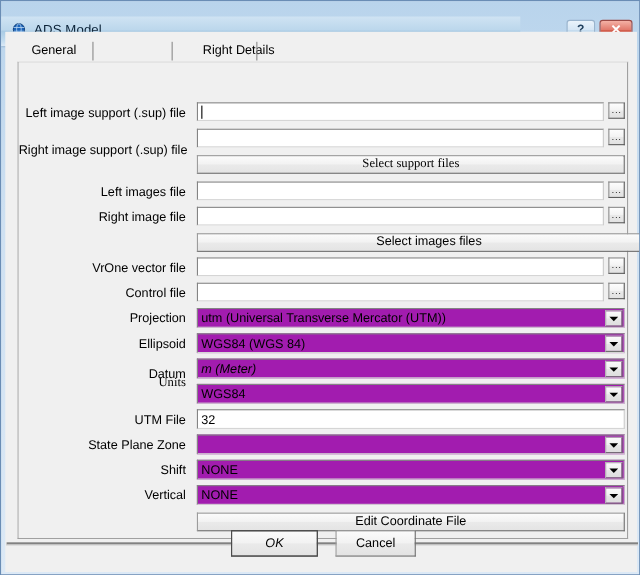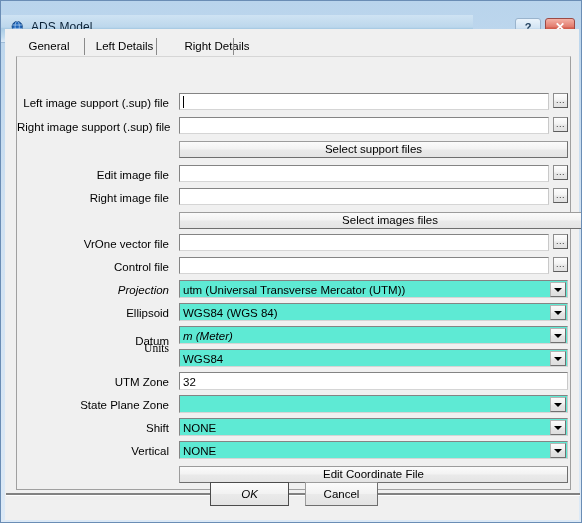--- a/index.html
+++ b/index.html
@@ -209,21 +209,21 @@
     color: #000000;
     text-align: center;
     line-height: 15px;
     cursor: default;
     user-select: none;
   }
 
   .combo {
     position: absolute;
     box-sizing: border-box;
-    background: #5eead4;
+    background: #a21caf;
     border: 1px solid #8d8d8d;
     border-top-color: #848484;
     border-left-color: #848484;
     border-right-color: #c9c9c9;
     border-bottom-color: #d5d5d5;
     font-size: 11.5px;
     color: #000000;
     line-height: 16px;
     padding: 1px 0 13px 3px;
     overflow: hidden;
@@ -291,58 +291,57 @@
     <span class="title-text">ADS Model</span>
     <div class="win-btn win-help">?</div>
     <div class="win-btn win-close">✕</div>
   </div>
 
   <div class="client">
 
     <div class="tabstrip">
       <div class="tab selected" style="left:0px; width:66px;">General</div>
       <div class="tab-sep" style="left:68px;"></div>
-      <div class="tab" style="left:71px; width:75px;">Left Details</div>
       <div class="tab-sep" style="left:140px;"></div>
       <div class="tab" style="left:161px; width:80px;">Right Details</div>
       <div class="tab-sep" style="left:217px;"></div>
     </div>
 
     <div class="panel">
       <div class="panel-inner">
 
         <div class="lbl" style="left:0px; top:40px; width:152px;">Left image support (.sup) file</div>
         <div class="tbox focused" style="left:162px; top:36px; width:370px; height:17px;"></div>
         <div class="btn-dots" style="left:536px; top:36px; width:15px; height:15px;">...</div>
 
-        <div class="lbl" style="left:0px; top:64px; width:152px;">Right image support (.sup) file</div>
+        <div class="lbl" style="left:0px; top:74px; width:152px;">Right image support (.sup) file</div>
         <div class="tbox" style="left:162px; top:60px; width:370px; height:17px;"></div>
         <div class="btn-dots" style="left:536px; top:60px; width:15px; height:15px;">...</div>
 
-        <div class="btn-wide" style="left:162px; top:84px; width:389px; height:17px;">Select support files</div>
-
-        <div class="lbl" style="left:0px; top:112px; width:152px;">Edit image file</div>
+        <div class="btn-wide" style="left:162px; top:84px; width:389px; height:17px;font-family:Liberation Serif, serif;">Select support files</div>
+
+        <div class="lbl" style="left:0px; top:112px; width:152px;">Left images file</div>
         <div class="tbox" style="left:162px; top:108px; width:370px; height:17px;"></div>
         <div class="btn-dots" style="left:536px; top:108px; width:15px; height:15px;">...</div>
 
         <div class="lbl" style="left:0px; top:135px; width:152px;">Right image file</div>
         <div class="tbox" style="left:162px; top:131px; width:370px; height:17px;"></div>
         <div class="btn-dots" style="left:536px; top:131px; width:15px; height:15px;">...</div>
 
         <div class="btn-wide" style="left:162px; top:155px; width:422px; height:17px;">Select images files</div>
 
         <div class="lbl" style="left:0px; top:181px; width:152px;">VrOne vector file</div>
         <div class="tbox" style="left:162px; top:177px; width:370px; height:17px;"></div>
         <div class="btn-dots" style="left:536px; top:177px; width:15px; height:15px;">...</div>
 
         <div class="lbl" style="left:0px; top:204px; width:152px;">Control file</div>
         <div class="tbox" style="left:162px; top:200px; width:370px; height:17px;"></div>
         <div class="btn-dots" style="left:536px; top:200px; width:15px; height:15px;">...</div>
 
-        <div class="lbl" style="left:0px; top:227px; width:152px;font-style:italic;">Projection</div>
+        <div class="lbl" style="left:0px; top:227px; width:152px;">Projection</div>
         <div class="combo" style="left:162px; top:223px; width:389px; height:18px;">
           <span>utm (Universal Transverse Mercator (UTM))</span>
           <span class="combo-arrow"></span>
         </div>
 
         <div class="lbl" style="left:0px; top:250px; width:152px;">Ellipsoid</div>
         <div class="combo" style="left:162px; top:246px; width:389px; height:18px;">
           <span>WGS84 (WGS 84)</span>
           <span class="combo-arrow"></span>
         </div>
@@ -352,21 +351,21 @@
           <span>m (Meter)</span>
           <span class="combo-arrow"></span>
         </div>
 
         <div class="lbl" style="left:0px; top:278px; width:152px;">Datum</div>
         <div class="combo" style="left:162px; top:292px; width:389px; height:18px;">
           <span>WGS84</span>
           <span class="combo-arrow"></span>
         </div>
 
-        <div class="lbl" style="left:0px; top:319px; width:152px;">UTM Zone</div>
+        <div class="lbl" style="left:0px; top:319px; width:152px;">UTM File</div>
         <div class="tbox" style="left:162px; top:315px; width:389px; height:18px; line-height:16px;">32</div>
 
         <div class="lbl" style="left:0px; top:342px; width:152px;">State Plane Zone</div>
         <div class="combo" style="left:162px; top:338px; width:389px; height:18px;">
           <span></span>
           <span class="combo-arrow"></span>
         </div>
 
         <div class="lbl" style="left:0px; top:365px; width:152px;">Shift</div>
         <div class="combo" style="left:162px; top:361px; width:389px; height:18px;">

